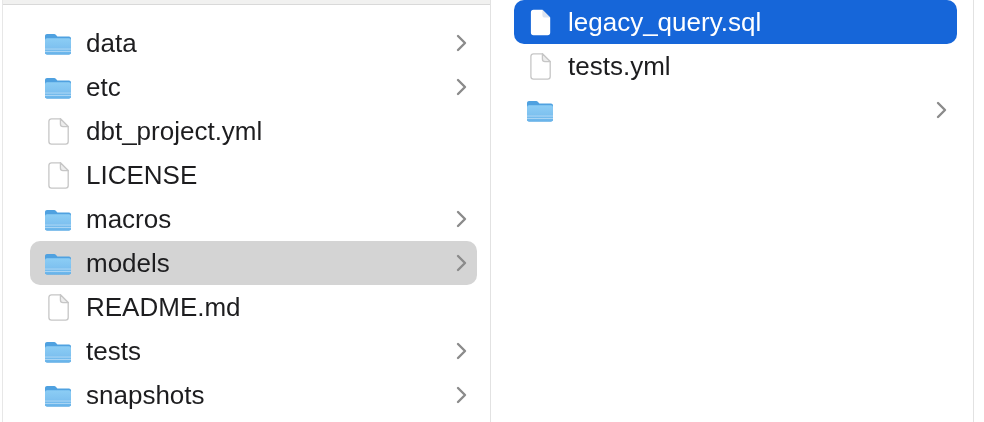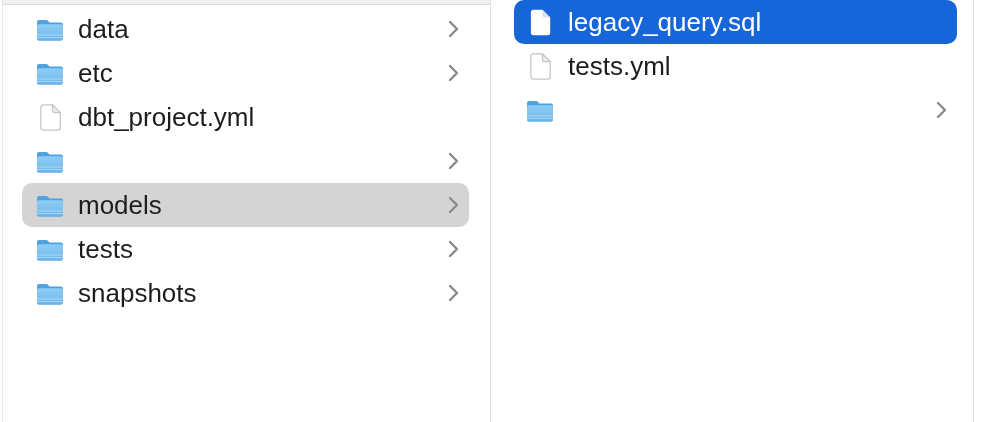--- a/index.html
+++ b/index.html
@@ -12,21 +12,21 @@
   .browser{position:absolute;inset:0;}
   
   .edge-divider{position:absolute;left:2px;top:0;width:1px;height:422px;background:#e7e7e7;}
   
   .header-remnant{position:absolute;left:3px;top:0;width:487px;height:4px;background:#f1f1f0;border-bottom:1px solid #d9d9d9;}
   
   .col-divider-1{position:absolute;left:490px;top:0;width:1px;height:422px;background:#e2e2e2;}
   .col-divider-2{position:absolute;left:973px;top:0;width:1px;height:422px;background:#e2e2e2;}
 
   .column{position:absolute;top:0;height:422px;box-sizing:border-box;}
-  .column.left{left:3px;width:487px;padding-top:7px;}
+  .column.left{left:11px;width:487px;padding-top:21px;}
   .column.right{left:492px;width:481px;padding-top:0;}
 
   .row{
     height:44px;display:flex;align-items:center;
     border-radius:10px;box-sizing:border-box;
     font-size:26px;color:#1d1d1f;letter-spacing:0;
   }
   .column.left .row{margin:0 21px 0 19px;padding:0 0 0 14px;}
   .column.right .row{margin:0 16px 0 22px;padding:0 0 0 12px;}
 
@@ -105,42 +105,59 @@
     <div class="row">
       <span class="icon-box">
           <svg width="22" height="27">
             <use href="#sym-file"></use>
           </svg>
         </span>
       <span class="label">dbt_project.yml</span>
     </div>
     <div class="row">
       <span class="icon-box">
-          <svg width="28" height="23">
-            <use href="#sym-folder"></use>
-          </svg>
-        </span>
+          <svg width="22" height="27">
+            <use href="#sym-file"></use>
+          </svg>
+        </span>
+      <span class="label">LICENSE</span>
+    </div>
+    <div class="row">
+      <span class="icon-box">
+          <svg width="28" height="23">
+            <use href="#sym-folder"></use>
+          </svg>
+        </span>
+      <span class="label">macros</span>
       <span class="chevron">
           <svg width="11" height="18">
             <use href="#sym-chevron"></use>
           </svg>
         </span>
     </div>
     <div class="row sel-gray">
       <span class="icon-box">
           <svg width="28" height="23">
             <use href="#sym-folder"></use>
           </svg>
         </span>
       <span class="label">models</span>
       <span class="chevron">
           <svg width="11" height="18">
             <use href="#sym-chevron"></use>
           </svg>
         </span>
+    </div>
+    <div class="row">
+      <span class="icon-box">
+          <svg width="22" height="27">
+            <use href="#sym-file"></use>
+          </svg>
+        </span>
+      <span class="label">README.md</span>
     </div>
     <div class="row">
       <span class="icon-box">
           <svg width="28" height="23">
             <use href="#sym-folder"></use>
           </svg>
         </span>
       <span class="label">tests</span>
       <span class="chevron">
           <svg width="11" height="18">

